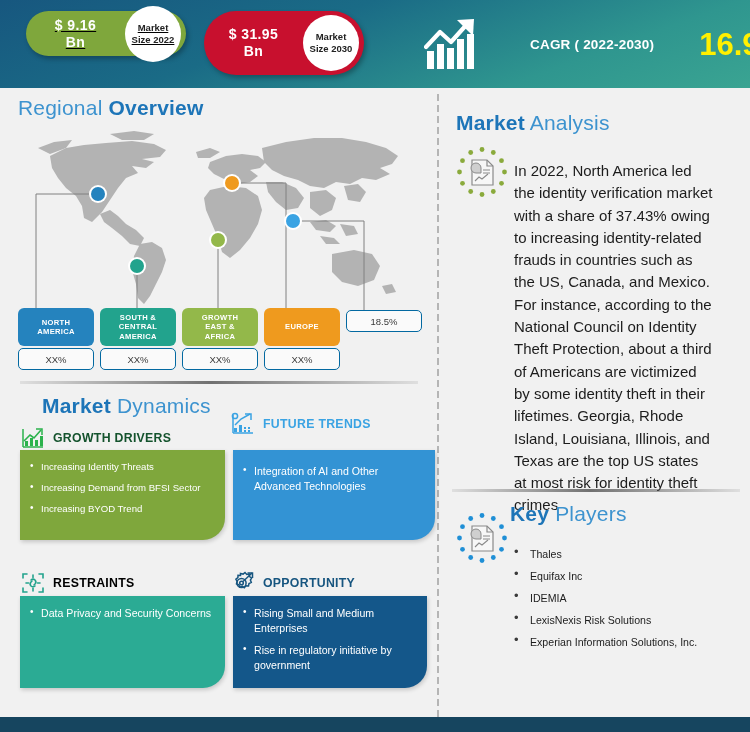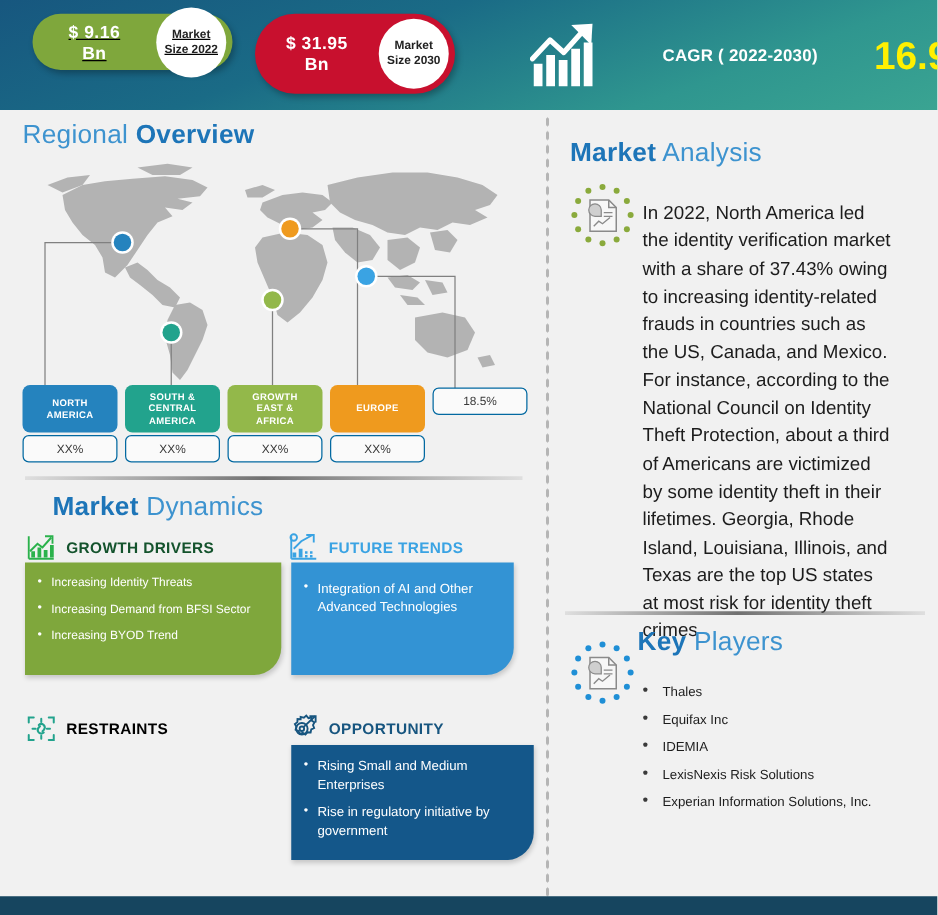--- a/index.html
+++ b/index.html
@@ -239,41 +239,41 @@
     <span class="tx" style="color:#14532d;">GROWTH DRIVERS</span>
   </div>
   <div class="dbox" style="left:20px;top:450px;width:205px;height:90px;background:#7fa73c;">
     <ul>
       <li>Increasing Identity Threats</li>
       <li>Increasing Demand from BFSI Sector</li>
       <li>Increasing BYOD Trend</li>
     </ul>
   </div>
 
-  <div class="dyn-head" style="left:230px;top:425px;">
+  <div class="dyn-head" style="left:230px;top:411px;">
     <svg class="ic" viewBox="0 0 26 26">
       <g stroke="#3aa3e3" stroke-width="1.5" fill="none">
         <path d="M3 22 H23"></path>
           <path d="M3 4 V22"></path>
         <path d="M5 14 L11 8 L20 3"></path>
           <path d="M15 3 H21 V9"></path>
         <circle cx="5" cy="5" r="2.6"></circle>
       </g>
       <g fill="#3aa3e3">
         <rect x="4" y="17" width="3" height="4"></rect>
           <rect x="9" y="14" width="3" height="7"></rect>
         <rect x="14" y="16" width="2" height="2"></rect>
           <rect x="18" y="16" width="2" height="2"></rect>
         <rect x="14" y="19" width="2" height="2"></rect>
           <rect x="18" y="19" width="2" height="2"></rect>
       </g>
     </svg>
     <span class="tx" style="color:#3aa3e3;">FUTURE TRENDS</span>
   </div>
-  <div class="dbox big" style="left:233px;top:450px;width:178px;height:90px;background:#3393d4;padding-top:14px;">
+  <div class="dbox big" style="left:233px;top:450px;width:202px;height:90px;background:#3393d4;padding-top:14px;">
     <ul>
       <li>Integration of AI and Other Advanced Technologies</li>
     </ul>
   </div>
 
   <div class="dyn-head" style="left:20px;top:570px;">
     <svg class="ic" viewBox="0 0 26 26">
       <g stroke="#22a38d" stroke-width="1.6" fill="none" stroke-linecap="round">
         <path d="M3 8 V4 H7"></path>
           <path d="M19 4 H23 V8"></path>
@@ -281,20 +281,25 @@
           <path d="M7 22 H3 V18"></path>
         <path d="M11 10 a3 3 0 0 1 4 0 a3 3 0 0 1 0 4 l-1 1"></path>
         <path d="M15 16 a3 3 0 0 1 -4 0 a3 3 0 0 1 0 -4 l1 -1"></path>
         <path d="M13 5 V7.5"></path>
           <path d="M13 18.5 V21"></path>
           <path d="M6 13 H8.5"></path>
           <path d="M17.5 13 H20"></path>
       </g>
     </svg>
     <span class="tx" style="color:#000000;">RESTRAINTS</span>
+  </div>
+  <div class="dbox big" style="left:20px;top:596px;width:205px;height:92px;background:#2bab94;">
+    <ul>
+      <li>Data Privacy and Security Concerns</li>
+    </ul>
   </div>
 
   <div class="dyn-head" style="left:230px;top:570px;">
     <svg class="ic" viewBox="0 0 26 26">
       <g stroke="#17557f" stroke-width="1.5" fill="none">
         <path d="M12 3.5 l2.6 .6 1.9-1.6 1.8 2 2.4-.4 .3 2.5 2.1 1.3-1.2 2.2 .9 2.3-2.3 1.1-.5 2.5
                  -2.5-.2-1.7 1.9-2.1-1.4-2.4 .8-1-2.3-2.3-1 .6-2.4-1.2-2.2 2-1.5 .1-2.5 2.5 .2z" transform="translate(-1.5,0)"></path>
         <circle cx="11.5" cy="13" r="4.6"></circle>
         <circle cx="11.5" cy="13" r="1.8"></circle>
         <path d="M13 11.5 L22 3"></path>

